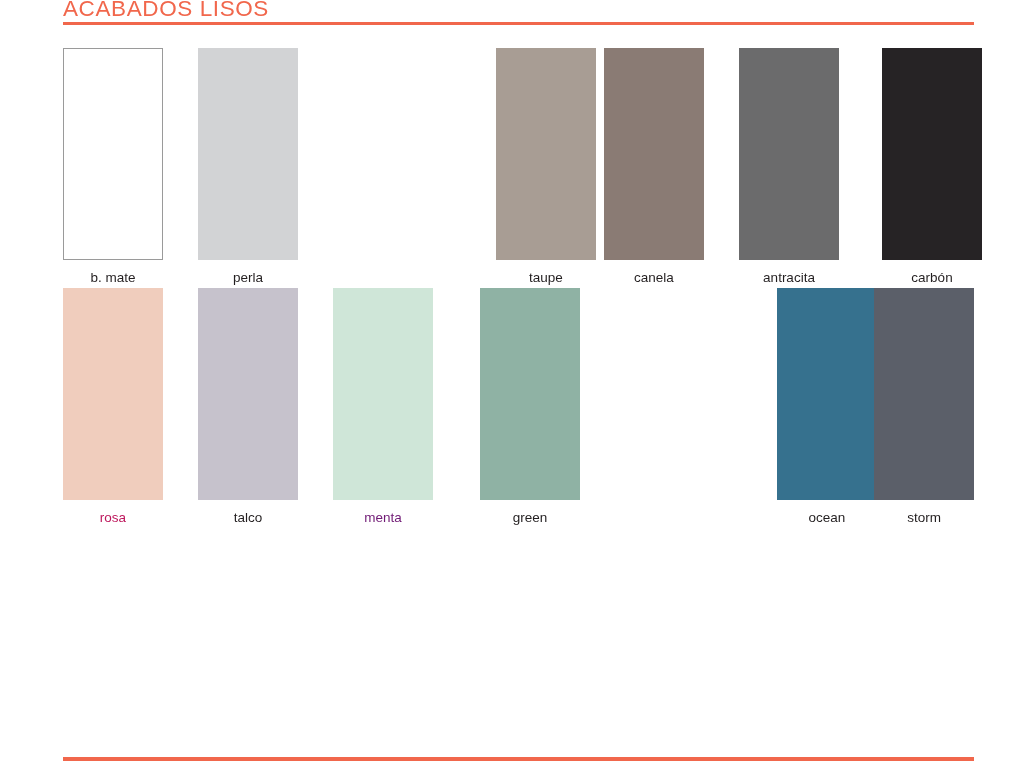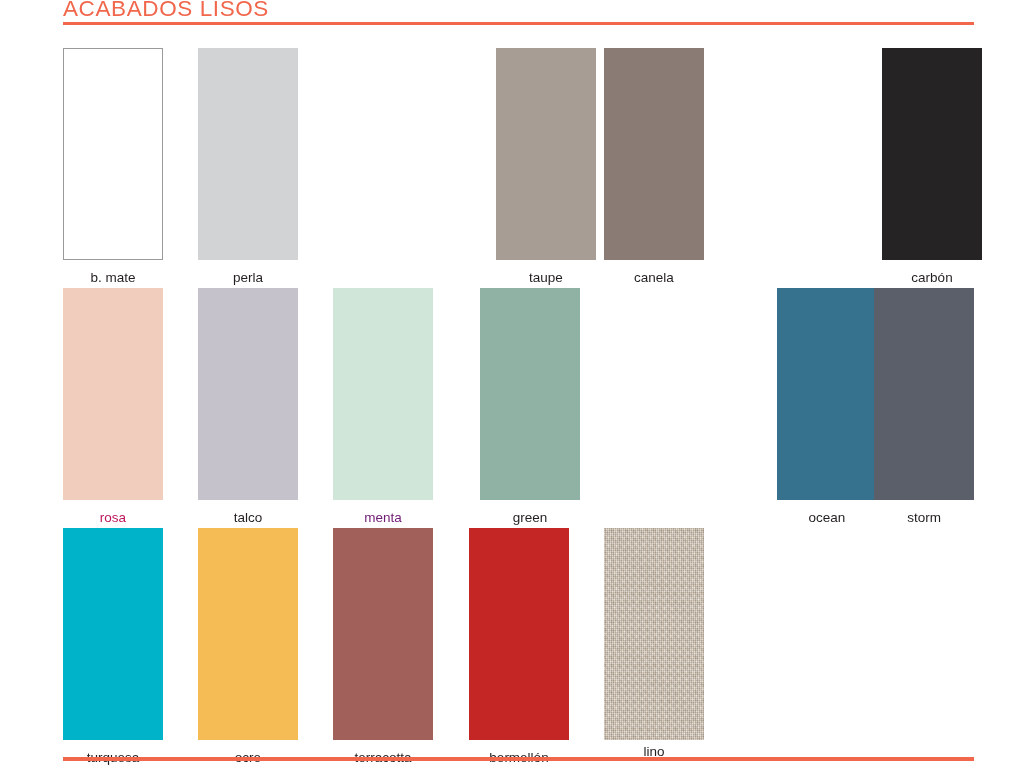--- a/index.html
+++ b/index.html
@@ -159,20 +159,24 @@
           <span class="swatch-label" style="color: rgb(35, 31, 32);">perla</span>
         </div>
         <div class="cell" style="left: 406px; margin-left: 27px;">
           <div class="swatch" style="background: rgb(168, 157, 148);"></div>
           <span class="swatch-label" style="color: rgb(35, 31, 32);">taupe</span>
         </div>
         <div class="cell" style="left: 541px;">
           <div class="swatch" style="background: rgb(138, 123, 116);"></div>
           <span class="swatch-label" style="color: rgb(35, 31, 32);">canela</span>
         </div>
+        <div class="cell" style="left: 676px;">
+          <div class="swatch" style="background: rgb(107, 107, 108);"></div>
+          <span class="swatch-label" style="color: rgb(35, 31, 32);">antracita</span>
+        </div>
         <div class="cell" style="left: 811px; padding-left: 8px;">
           <div class="swatch" style="background: rgb(38, 35, 37);"></div>
           <span class="swatch-label" style="color: rgb(35, 31, 32);">carbón</span>
         </div>
       </div>
       <div class="row" style="height: 240px;">
         <div class="cell" style="left: 0px;">
           <div class="swatch" style="background: rgb(240, 205, 189);"></div>
           <span class="swatch-label" style="color: #be185d;">rosa</span>
         </div>
@@ -190,39 +194,17 @@
         </div>
         <div class="cell" style="left: 676px; padding-left: 38px;">
           <div class="swatch" style="background: rgb(54, 113, 142);"></div>
           <span class="swatch-label" style="color: rgb(35, 31, 32);">ocean</span>
         </div>
         <div class="cell" style="left: 811px;">
           <div class="swatch" style="background: rgb(91, 95, 105);"></div>
           <span class="swatch-label" style="color: rgb(35, 31, 32);">storm</span>
         </div>
       </div>
-      <div class="row" style="height: 240px;">
-        <div class="cell" style="left: 0px;">
-          <div class="swatch" style="background: rgb(0, 179, 200);"></div>
-          <span class="swatch-label" style="color: rgb(35, 31, 32);">turquesa</span>
-        </div>
-        <div class="cell" style="left: 135px;">
-          <div class="swatch" style="background: rgb(245, 188, 85);"></div>
-          <span class="swatch-label" style="color: rgb(35, 31, 32);">ocre</span>
-        </div>
-        <div class="cell" style="left: 270px;">
-          <div class="swatch" style="background: rgb(162, 96, 91);"></div>
-          <span class="swatch-label" style="color: rgb(35, 31, 32);">terracotta</span>
-        </div>
-        <div class="cell" style="left: 406px;">
-          <div class="swatch" style="background: rgb(196, 38, 38);"></div>
-          <span class="swatch-label" style="color: rgb(35, 31, 32);">bermellón</span>
-        </div>
-        <div class="cell raised-label" style="left: 541px;">
-          <div class="swatch textured"></div>
-          <span class="swatch-label" style="color: rgb(35, 31, 32);">lino</span>
-        </div>
-      </div>
     </div>
 
   <div class="rule rule-bottom" style="background: rgb(241, 103, 76);"></div>
 
 </div>
 
 </body></html>

